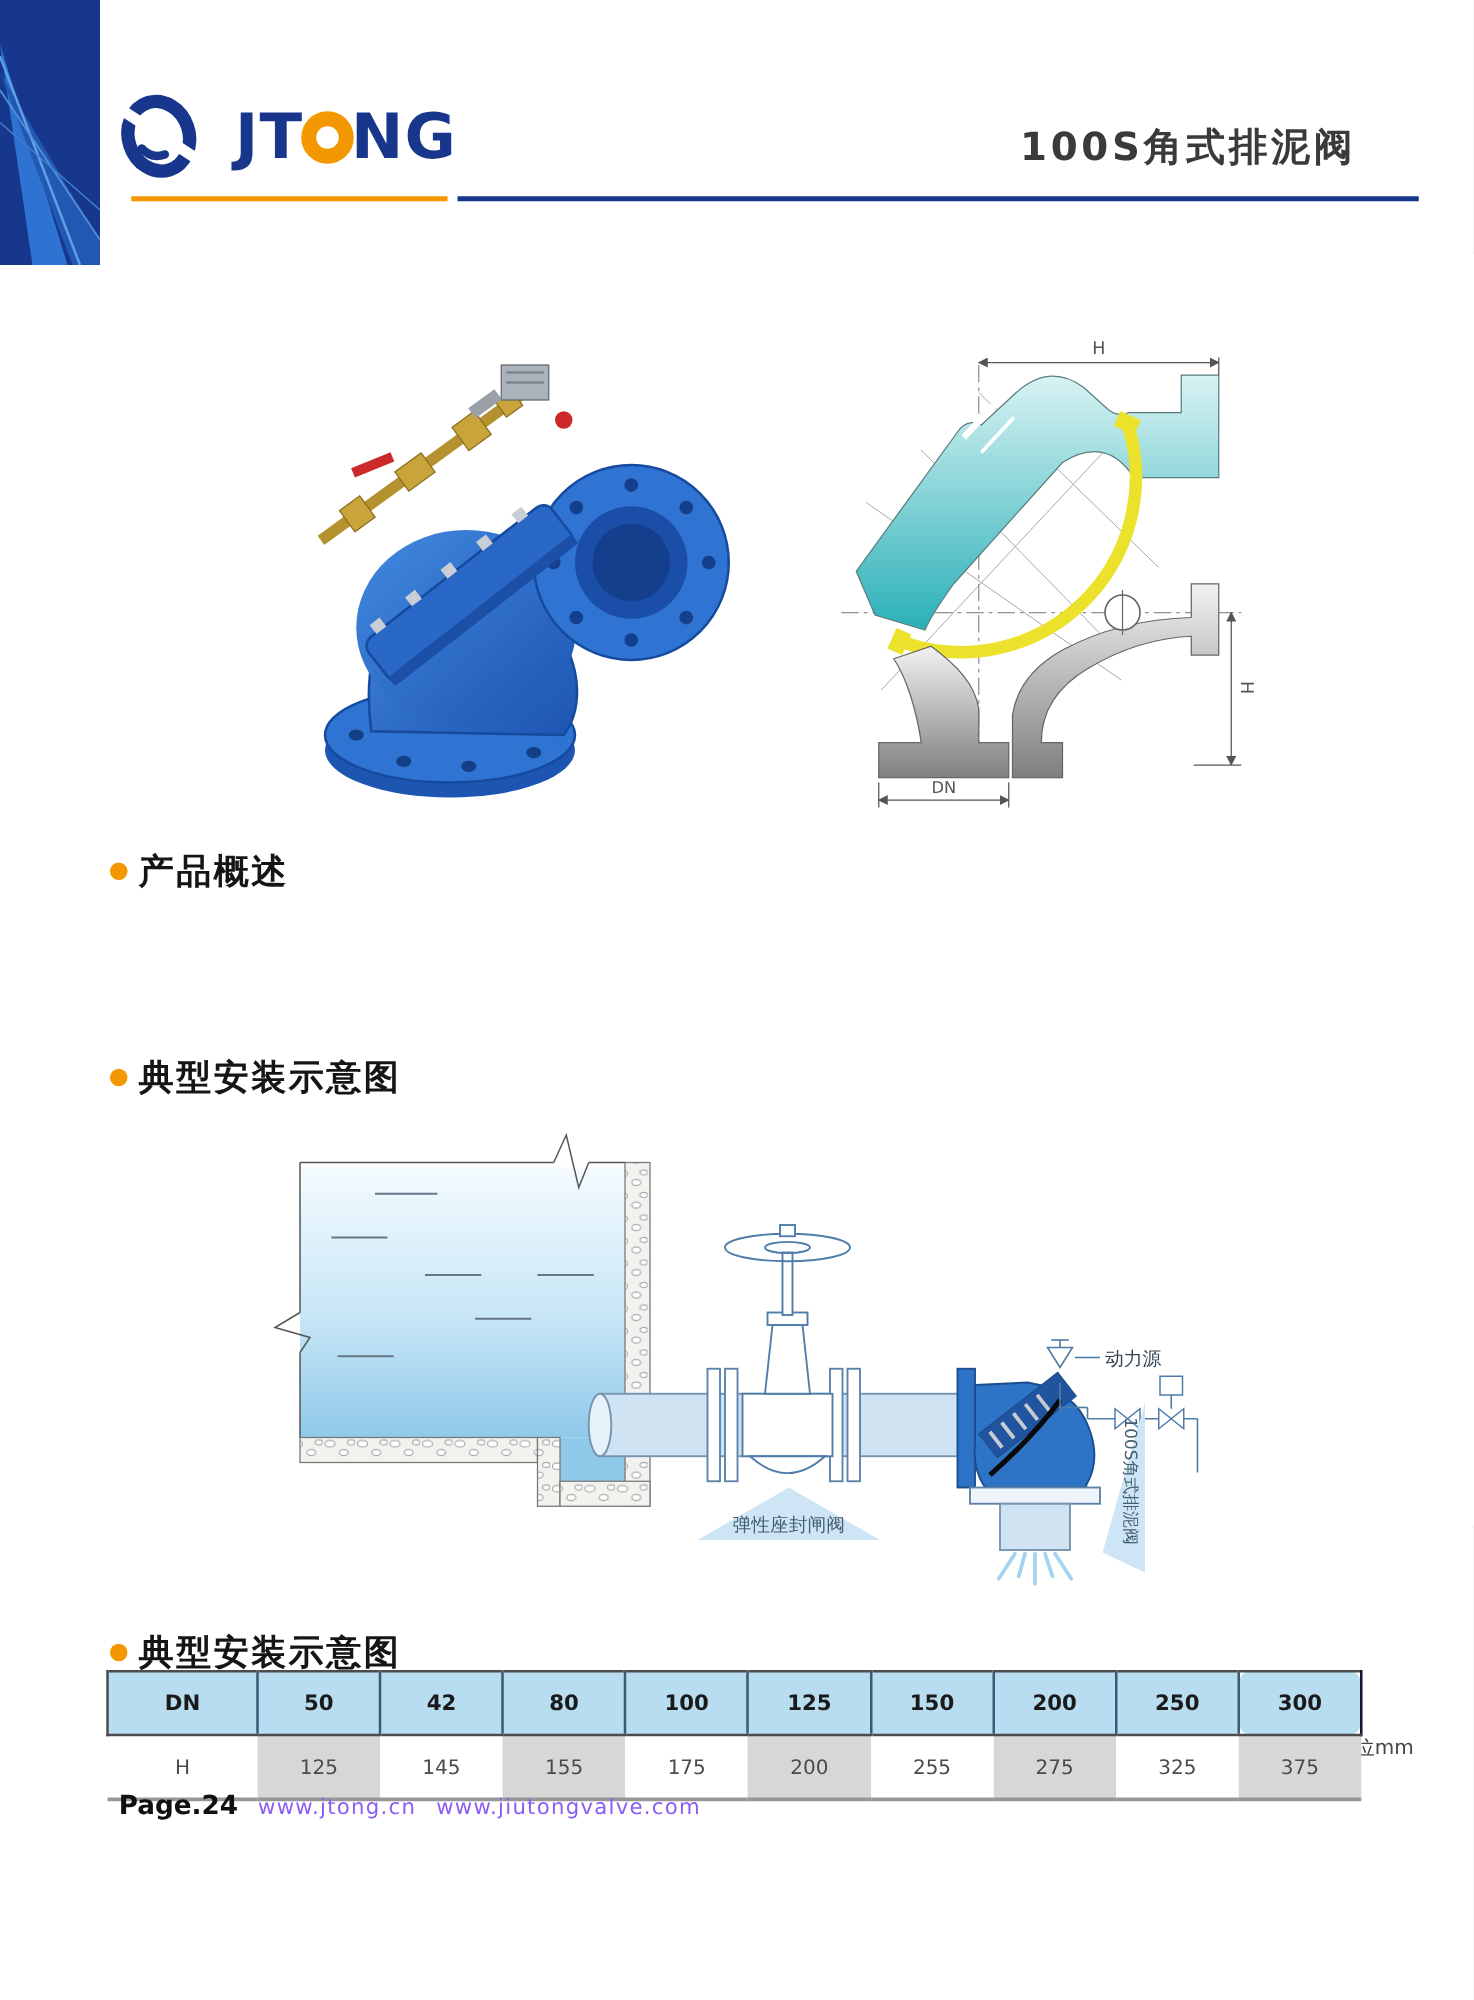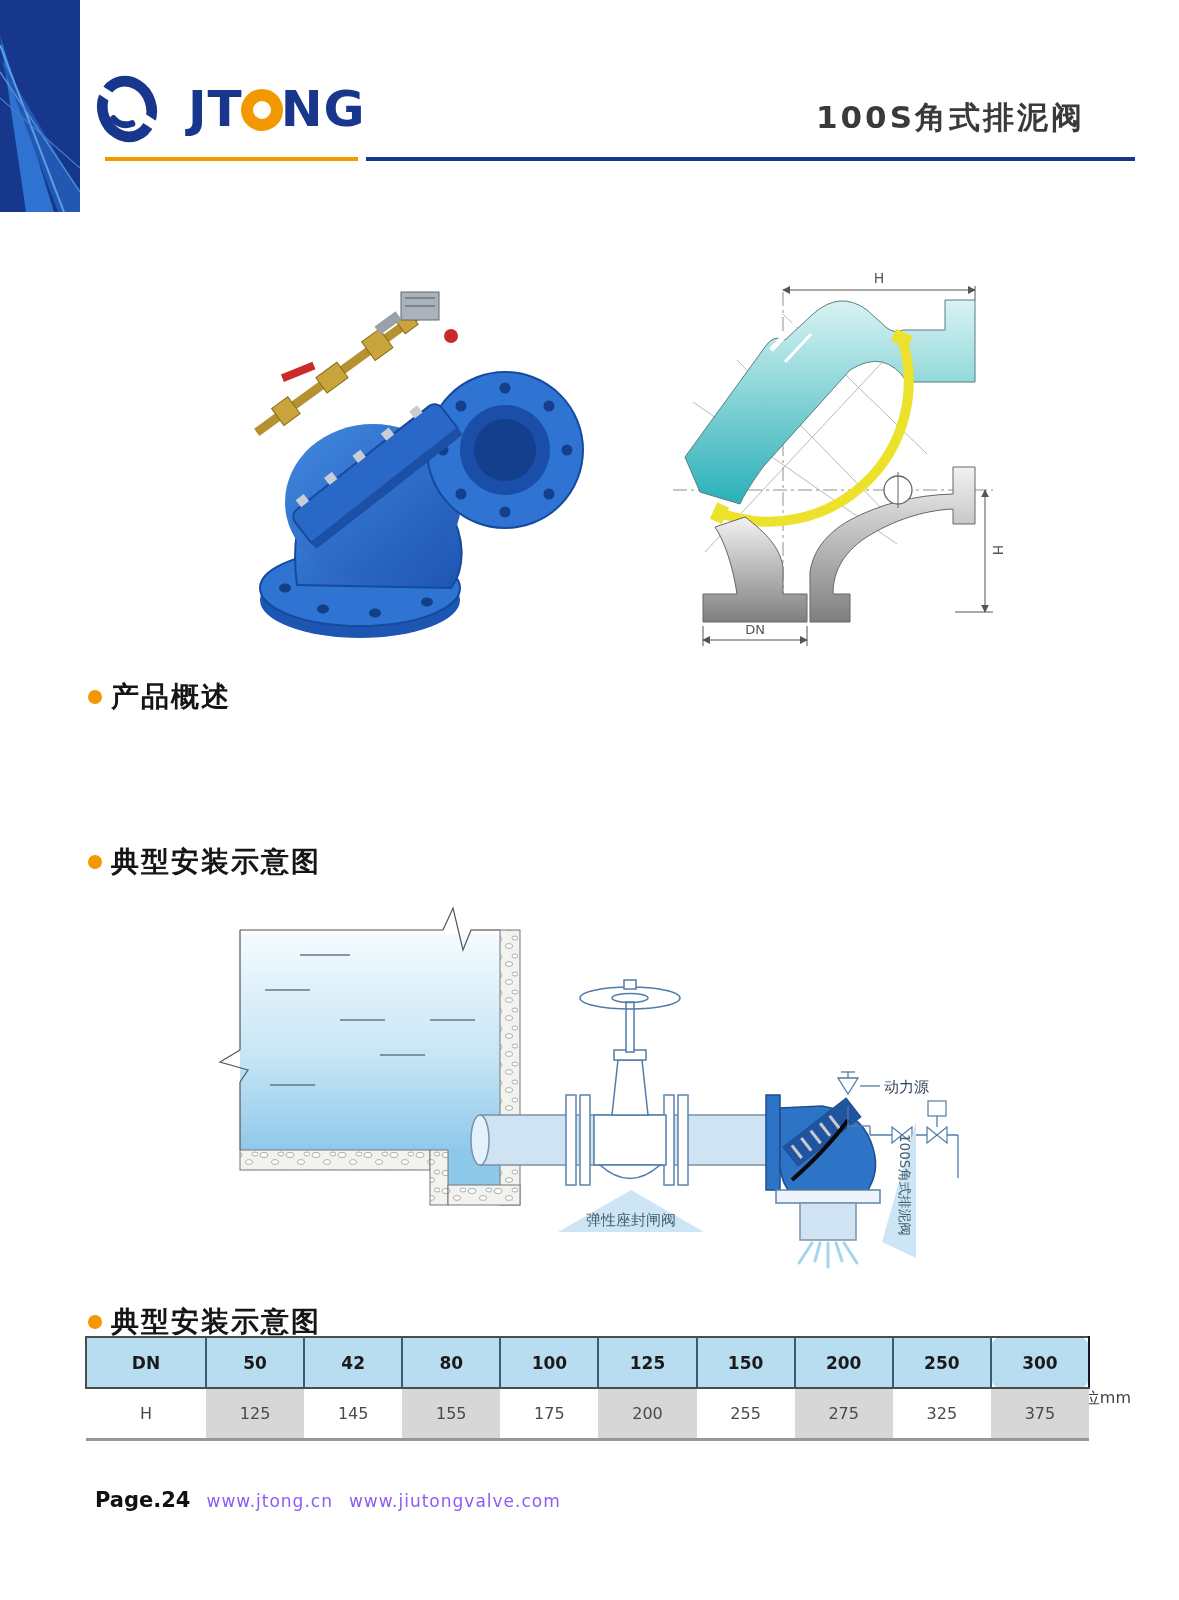--- a/index.html
+++ b/index.html
@@ -37,21 +37,21 @@
   .dims-table{position:absolute;left:85px;top:1336px;width:1005px;border-collapse:collapse;
     table-layout:fixed;border-top:2px solid #4c4c4c;border-bottom:3px solid #979797;}
   .dims-table th{background:#b8dcf0;height:47px;font-size:17px;font-weight:bold;color:#1a1a1a;
     border-bottom:2px solid #4c4c4c;}
   .dims-table th + th{border-left:2px solid #3c5a72;}
   .dims-table th:first-child{border-left:2px solid #4c4c4c;}
   .dims-table th:last-child{border-right:2px solid #0f172a;border-radius:10px;}
   .dims-table td{height:47px;text-align:center;font-size:16px;color:#4a4a4a;background:#ffffff;}
   .dims-table td:nth-child(even){background:#d7d7d7;}
   
-  .footer{position:absolute;left:95px;top:1488px;display:flex;align-items:baseline;gap:16px;}
+  .footer{position:absolute;left:95px;top:1432px;display:flex;align-items:baseline;gap:16px;}
   .footer .pageno{font-size:21px;font-weight:bold;color:#101010;}
   .footer a{font-size:17px;color:#8b5cf6;text-decoration:none;letter-spacing:1px;}
   svg text{font-family:"DejaVu Sans","Liberation Sans",sans-serif;}
 </style>
 </head>
 <body>
 
 <div class="page">
 
   <div class="corner-stripe">

